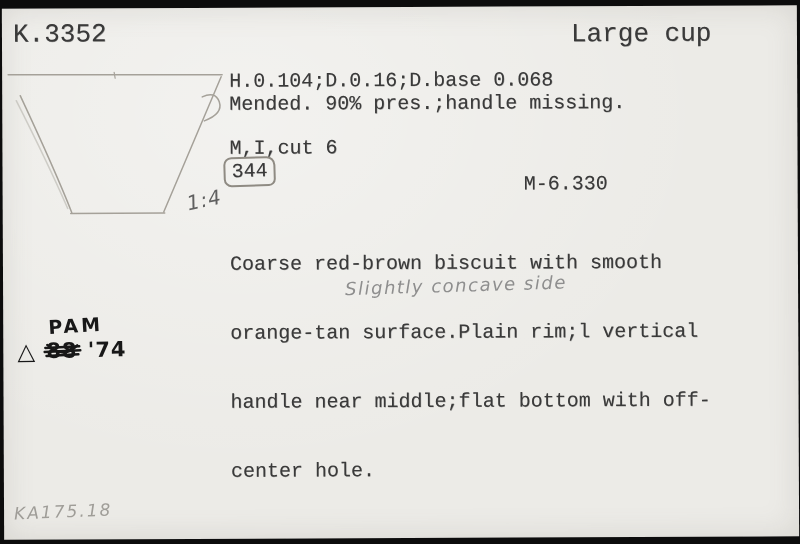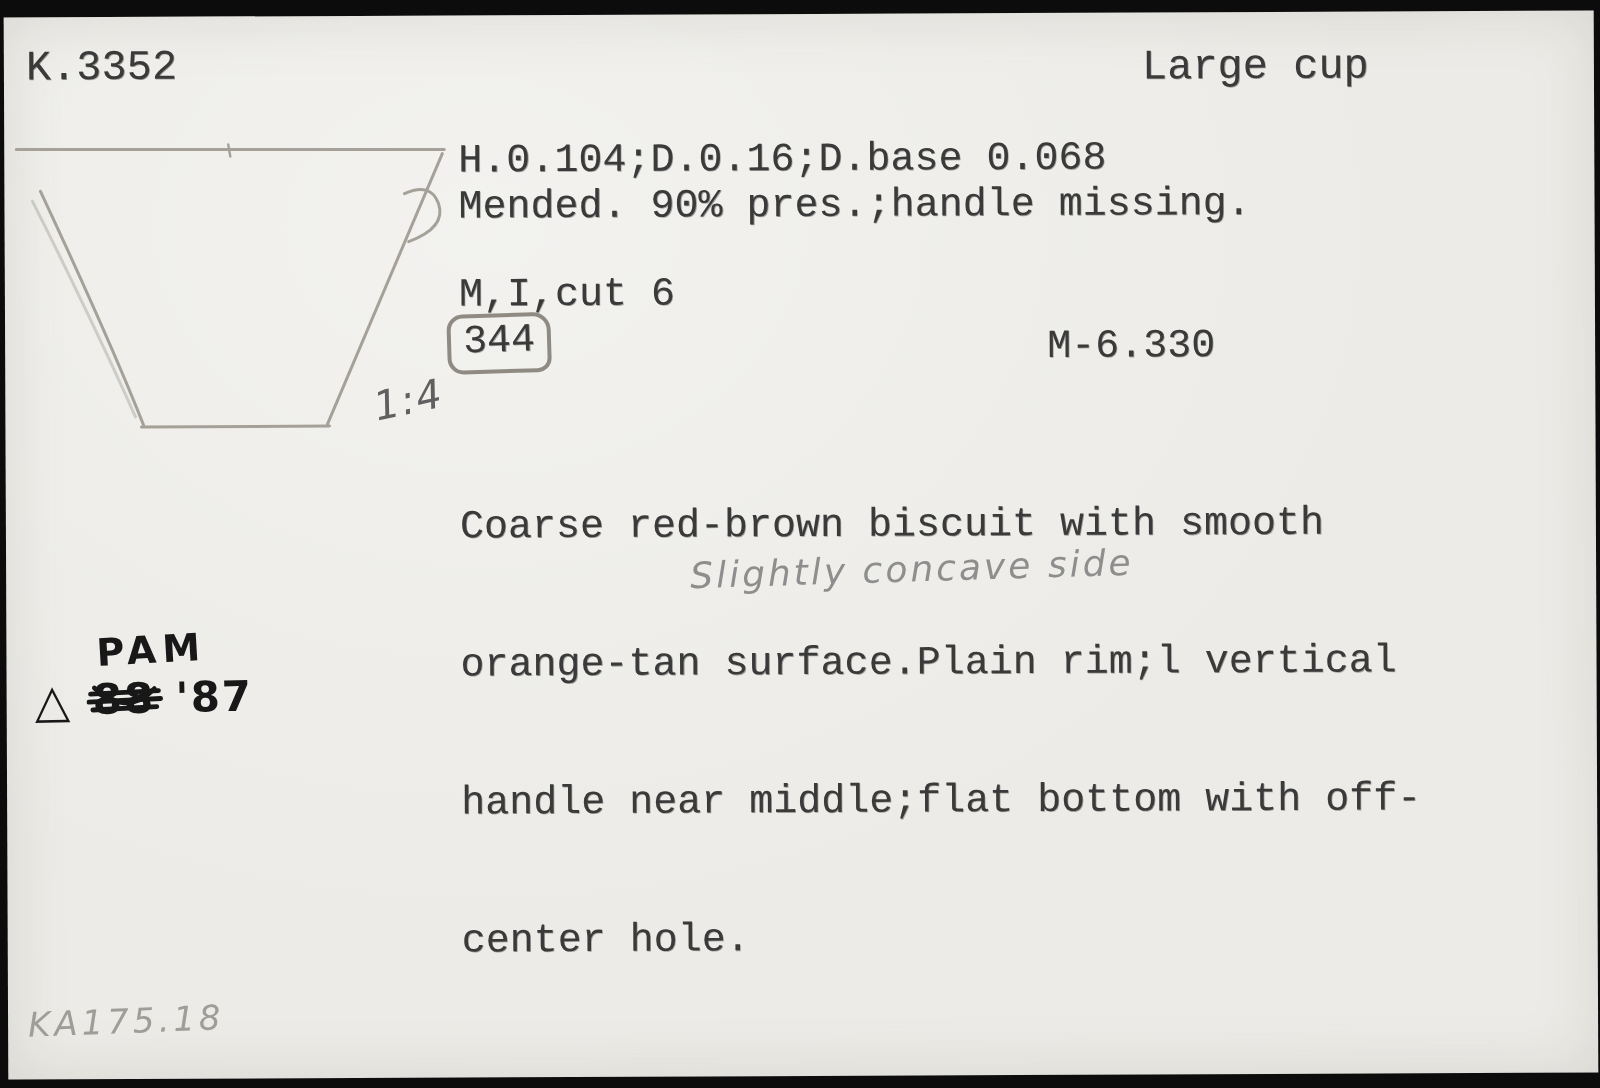--- a/index.html
+++ b/index.html
@@ -20,21 +20,21 @@
     box-shadow: inset 0 0 30px rgba(120,115,105,0.18);
   }
   .tw {
     position: absolute;
     color: #3a3a3a;
     font-size: 20px;
     line-height: 23px;
     white-space: pre;
     text-shadow: 0.4px 0.4px 0.3px rgba(45,45,45,0.4);
   }
-  .tw-header { font-size: 21px; }
+  .tw-header { font-size: 26px; }
   .para div { white-space: pre; }
   .boxed {
     position: absolute;
     left: 221px; top: 149px;
     padding: 1px 6px 2px 6px;
     border: 2px solid #8f8b83;
     border-radius: 8px 9px 7px 8px;
     transform: rotate(-1.5deg);
     color: #3a3a3a;
     font-size: 20px;
@@ -114,21 +114,21 @@
 
   <div class="tw" style="left:227px; top:62px;">H.0.104;D.0.16;D.base 0.068</div>
 
   <div class="tw" style="left:227px; top:85px;">Mended. 90% pres.;handle missing.</div>
 
   <div class="tw" style="left:227px; top:129px;">M,I,cut 6</div>
 
 
   <div class="boxed">344</div>
 
-  <div class="tw" style="left:521px; top:156px;">M-6.330</div>
+  <div class="tw" style="left:521px; top:166px;">M-6.330</div>
 
   <div class="tw para" style="left:227px; top:199px;">
     <div>Coarse red-brown biscuit with smooth</div>
     <div>orange-tan surface.Plain rim;l vertical</div>
     <div>handle near middle;flat bottom with off-</div>
     <div>center hole.</div>
   </div>
 
   <div class="pencil-hand note">Slightly concave side</div>
 
@@ -140,18 +140,18 @@
       <span>88</span>
       <svg class="scribble-svg" width="40" height="24" viewBox="0 0 40 24">
         <g fill="none" stroke="#181818" stroke-width="2.4" stroke-linecap="round">
           <path d="M2,8 L36,7"></path>
           <path d="M1,12 L37,11"></path>
           <path d="M3,16 L35,15"></path>
           <path d="M4,5 Q20,20 34,6"></path>
         </g>
       </svg>
     </span>
-    <span>'87</span>
+    <span>'74</span>
   </div>
 
   <div class="pencil-hand corner-ref">KA175.18</div>
 
 </div>
 
 </body></html>

